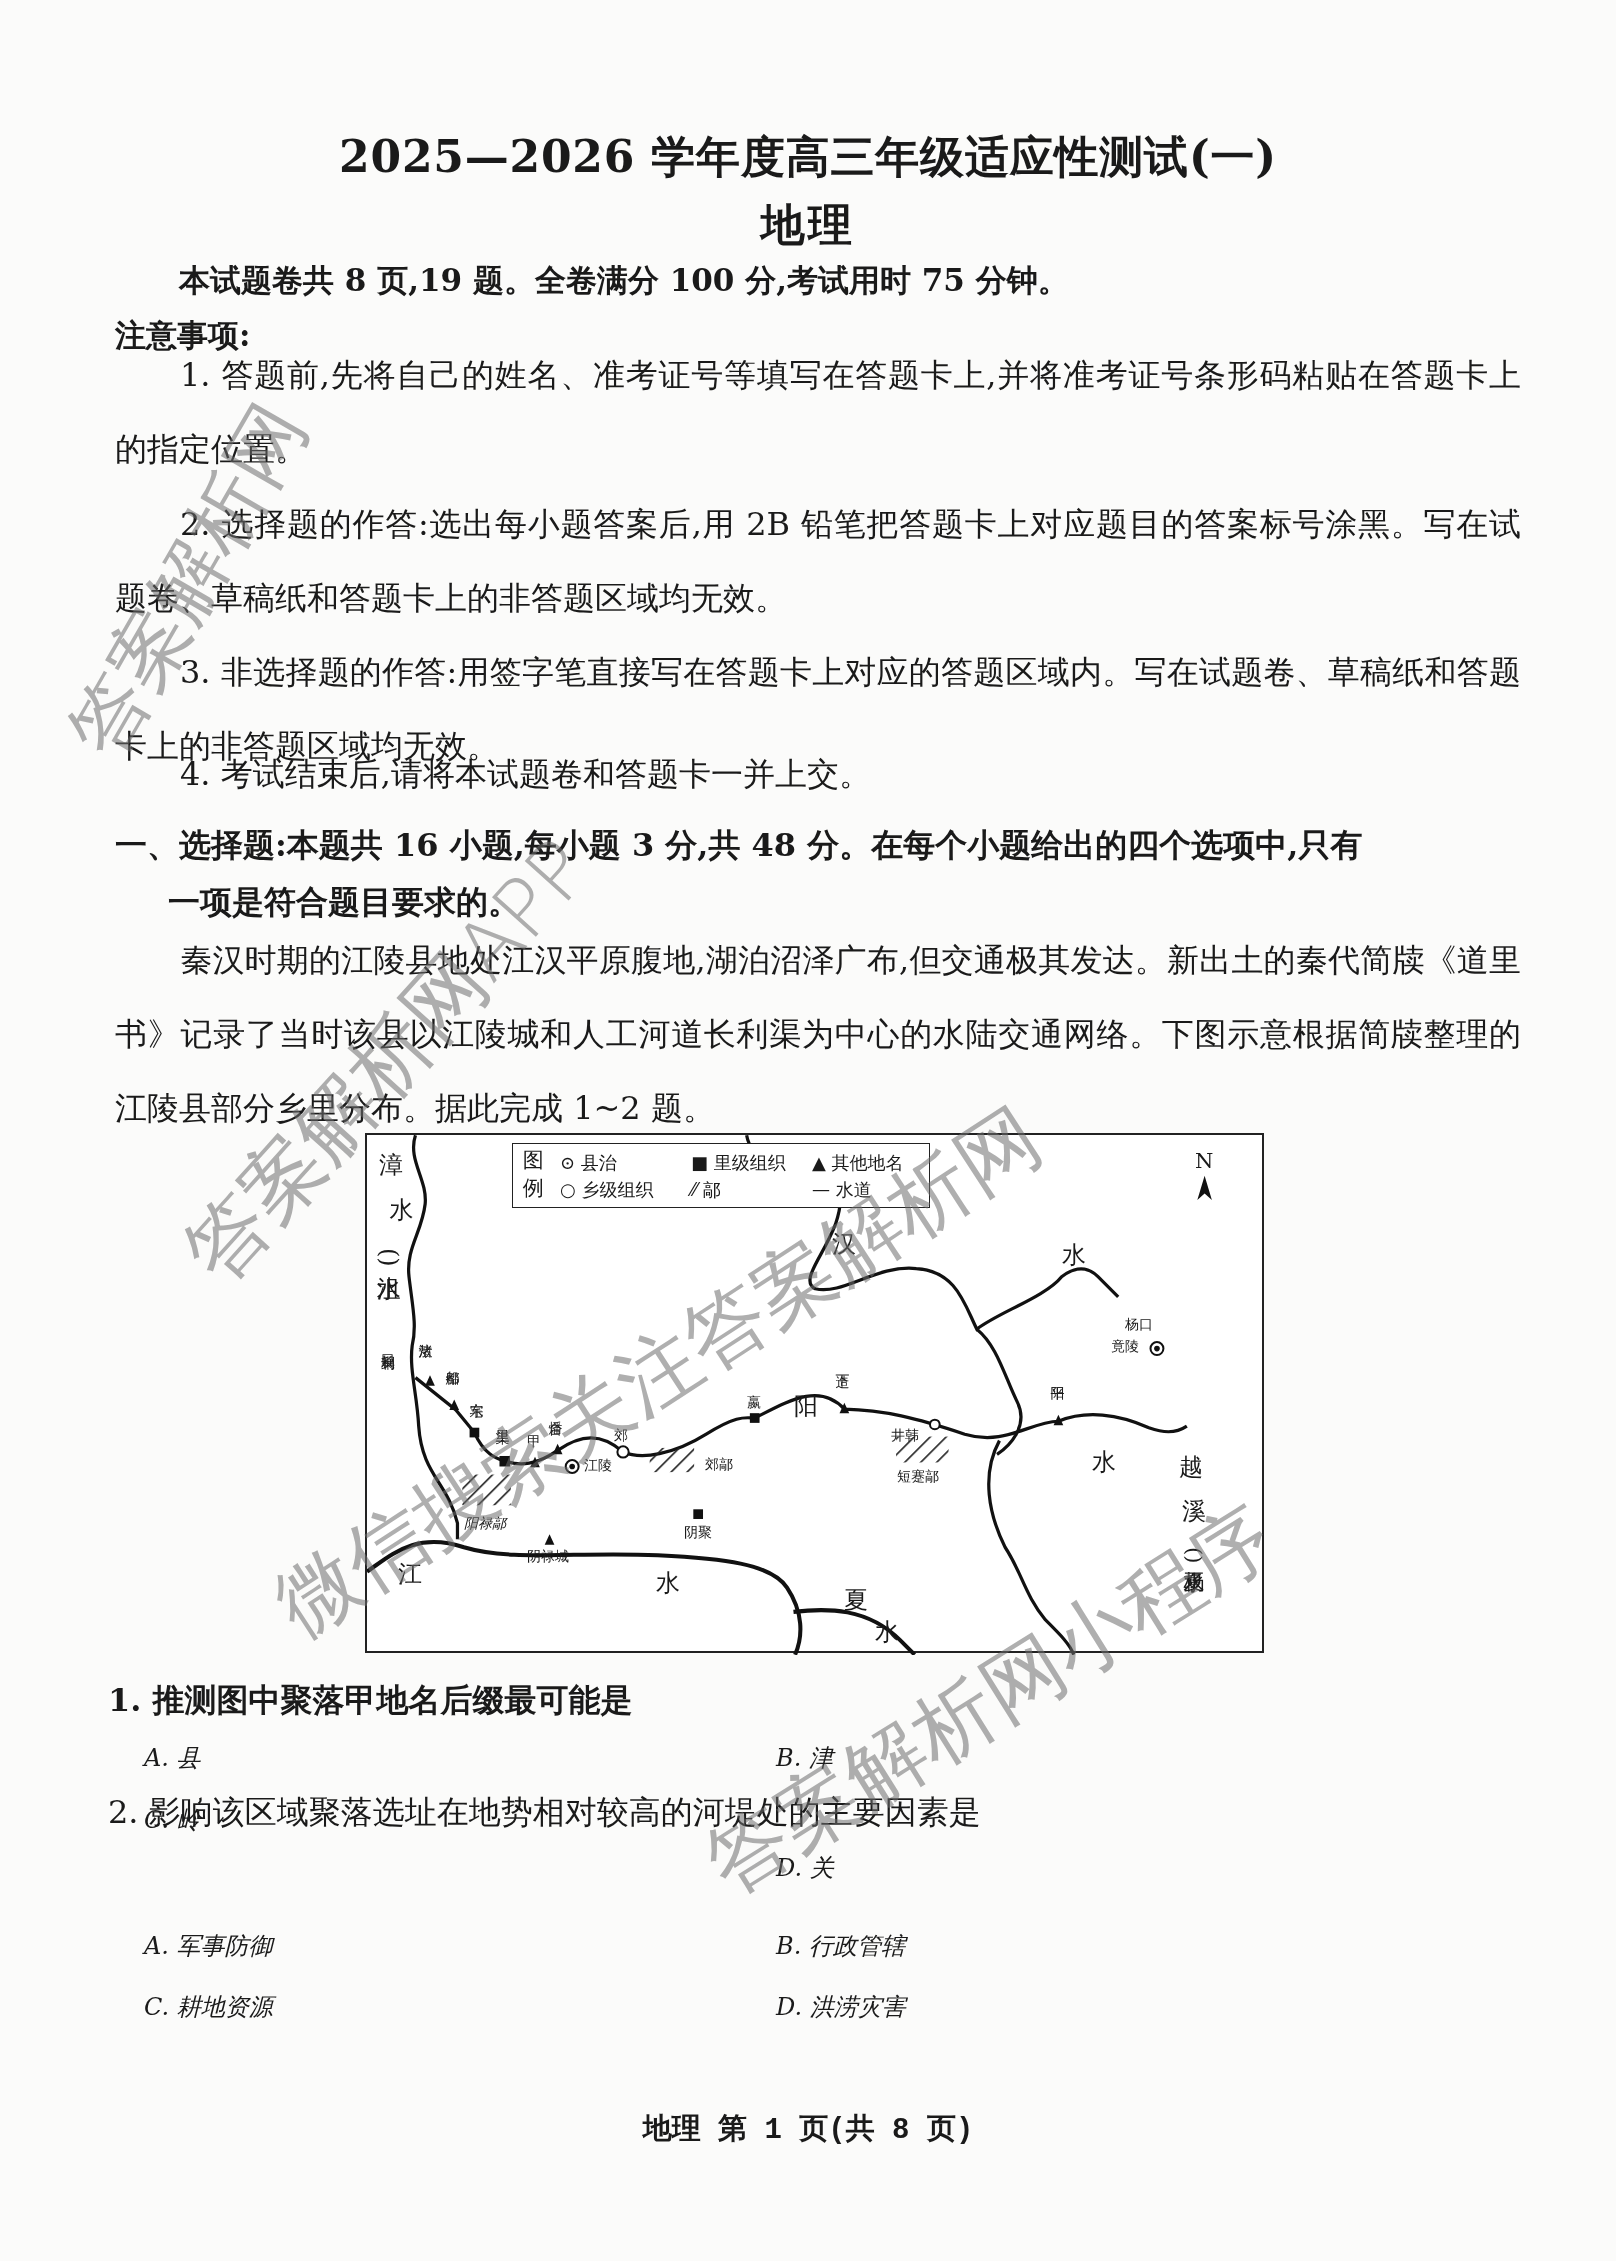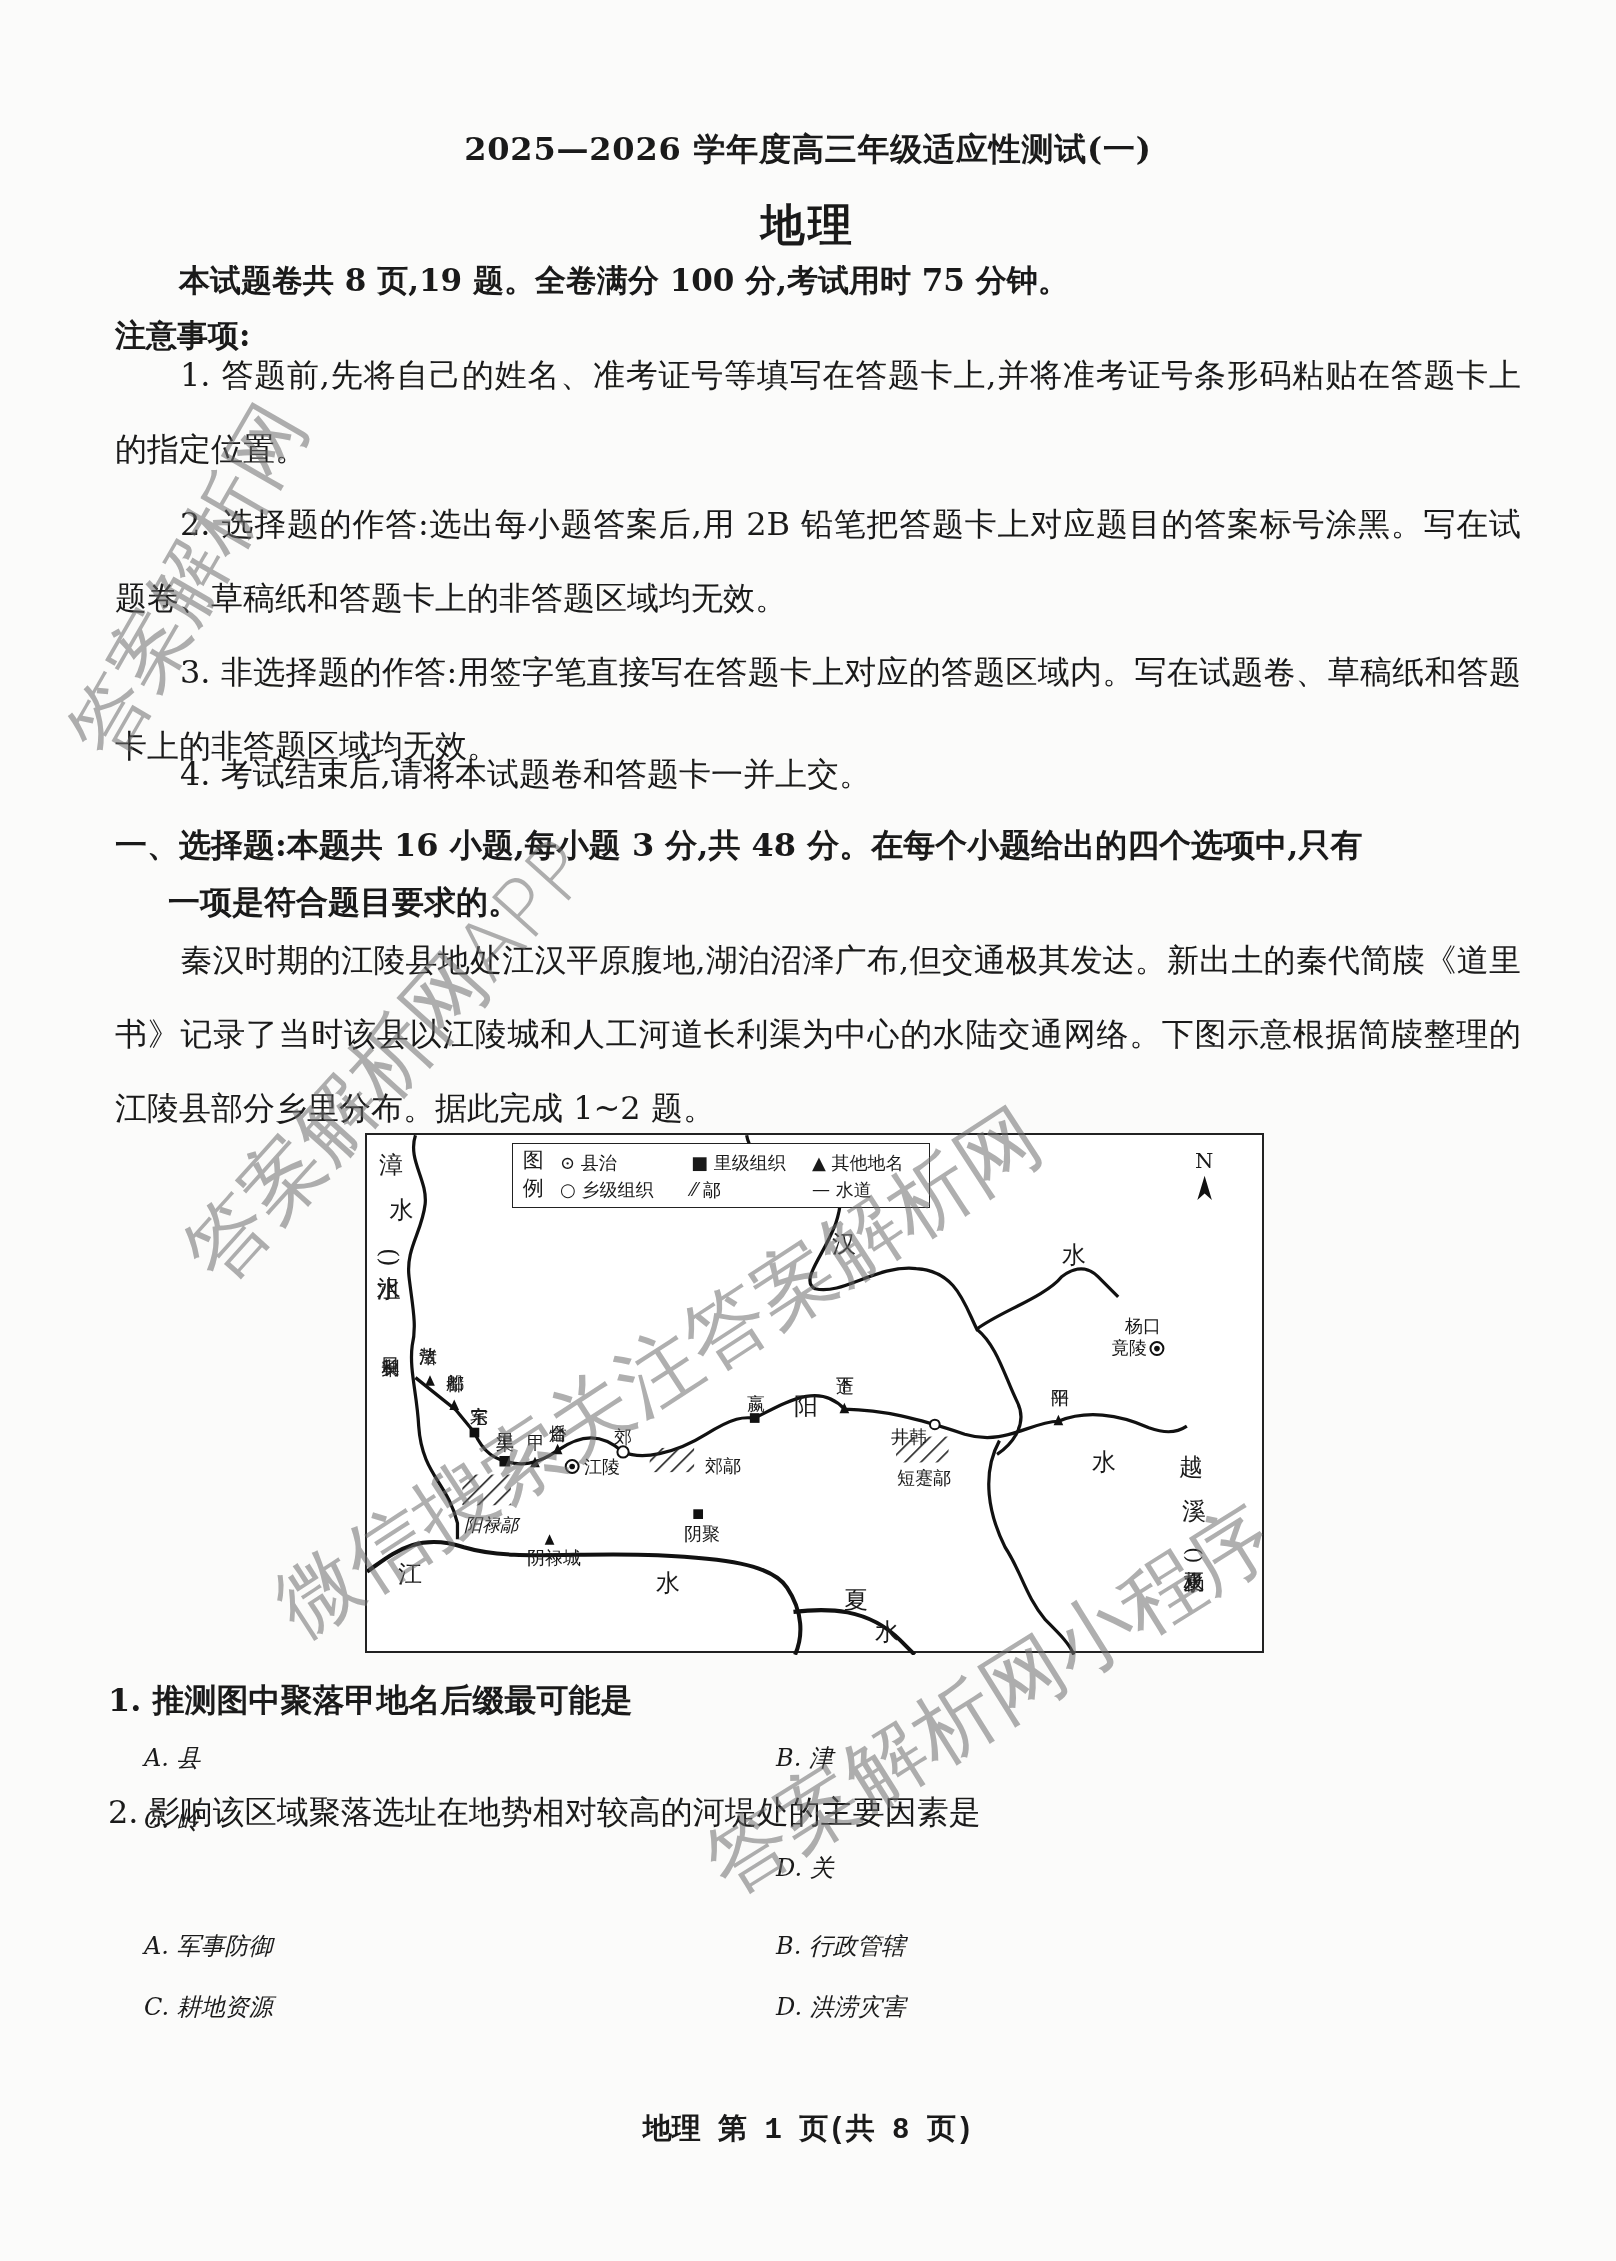--- a/index.html
+++ b/index.html
@@ -1,38 +1,38 @@
 <!DOCTYPE html>
 <html style="font-size:13px"><head>
 <meta charset="utf-8">
 <style>
   html, body { margin: 0; padding: 0; }
   body {
     width: 1616px; height: 2261px; background: #fbfbfa; position: relative; overflow: hidden;
     font-family: "DejaVu Serif", "Liberation Serif", serif; color: #1a1a1a;
   }
   .abs { position: absolute; }
-  .title { left: 0; width: 1616px; text-align: center; top: 128px; font-size: 32px; letter-spacing: 0.8px; font-weight: bold; }
+  .title { left: 0; width: 1616px; text-align: center; top: 128px; font-size: 44px; letter-spacing: 0.8px; font-weight: bold; }
   .subject { left: 0; width: 1616px; text-align: center; top: 196px; font-size: 44px; font-weight: bold; letter-spacing: 3.2px; }
   .meta { left: 179px; top: 260px; font-size: 31px; font-weight: bold; }
   .notice-head { left: 115px; top: 315px; font-size: 31px; font-weight: bold; }
   .para { left: 115px; width: 1406px; font-size: 32px; line-height: 74px; text-align: justify; }
   .para .indent { display: inline-block; width: 65px; }
   .section { left: 115px; width: 1414px; font-size: 32px; font-weight: bold; line-height: 74px; }
   .q-stem { left: 108px; font-size: 32px; }
   .opt { font-size: 24px; font-style: italic; }
   .footer { left: 0; width: 1616px; text-align: center; top: 2109px; font-size: 29px; font-weight: bold; font-family: Liberation Mono, monospace; }
 
   
   .map { left: 365px; top: 1133px; width: 899px; height: 520px; border: 2.4px solid #222; box-sizing: border-box; background: #fff; }
   .map svg { position: absolute; left: 0; top: 0; }
   .legend { position: absolute; left: 145px; top: 8px; width: 416px; height: 63px; border: 1.6px solid #222; background: #fff; font-size: 18px; font-family: "DejaVu Serif", serif; }
   .legend .lg-title { position: absolute; left: 9.7px; top: 3.2px; width: 21px; font-size: 21px; line-height: 27.5px; }
   .legend .lg-item { position: absolute; white-space: nowrap; }
-  .maplabel { position: absolute; font-size: 18px; white-space: nowrap; line-height: 1; }
+  .maplabel { position: absolute; font-size: 14px; white-space: nowrap; line-height: 1; }
   .maplabel.v { writing-mode: vertical-rl; letter-spacing: 0px; }
   .river-label { font-size: 24px; }
 
   
   .wm { position: absolute; color: rgba(110,110,110,0.55); font-family: "DejaVu Sans", sans-serif; font-weight: 200; white-space: nowrap; transform-origin: left bottom; pointer-events: none; }
 </style>
 </head>
 <body>
 
 <div class="abs title">2025—2026 学年度高三年级适应性测试(一)</div>

